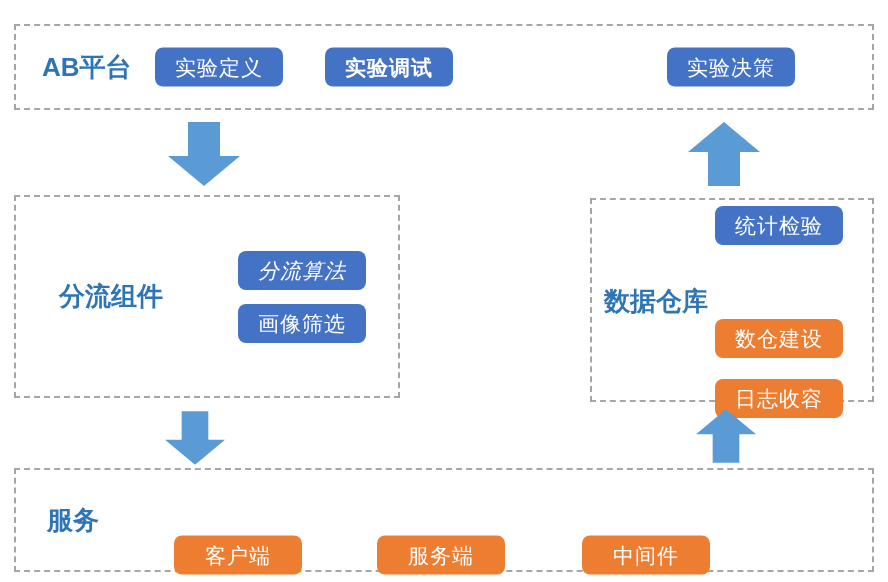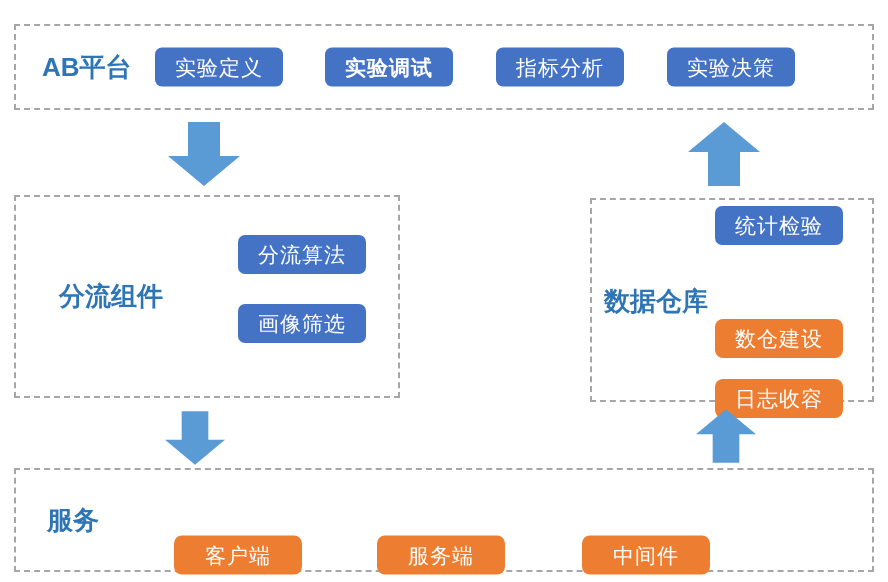--- a/index.html
+++ b/index.html
@@ -51,31 +51,31 @@
     font-size: 21px;
     letter-spacing: 1px;
     display: flex;
     align-items: center;
     justify-content: center;
     padding: 0;
     cursor: pointer;
     line-height: 1;
     white-space: nowrap;
   }
-  .btn-blue   { background: var(--button_blue, #4472c4); border-radius: 7px; }
+  .btn-blue   { background: var(--button_blue, #4472c4); }
   .btn-orange { background: var(--button_orange, #ed7d31); margin-top: 35px; }
 
   
   .p-btn-0 { left: 139px; top: 50%; transform: translateY(-50%); }
   .p-btn-1 { left: 309px; top: 50%; transform: translateY(-50%); font-weight: bold; }
   .p-btn-2 { left: 480px; top: 50%; transform: translateY(-50%); }
   .p-btn-3 { left: 651px; top: 50%; transform: translateY(-50%); }
 
   
-  .t-btn-0 { left: 222px; top: 38px;  }
+  .t-btn-0 { left: 222px; top: 54px; font-style: italic;  }
   .t-btn-1 { left: 222px; top: 107px; }
 
   
   .w-btn-0 { left: 123px; top: 6px;  }
   .w-btn-1 { left: 123px; top: 84px;  }
   .w-btn-2 { left: 123px; top: 144px; }
 
   
   .s-btn-0 { left: 158px; top: 50%; transform: translateY(-50%); }
   .s-btn-1 { left: 361px; top: 50%; transform: translateY(-50%); }
@@ -92,21 +92,20 @@
 </style>
 </head>
 <body>
 
 <div class="canvas">
 
   <div class="panel panel-platform">
     <span class="panel-label label-platform">AB平台</span>
     <button class="btn p-btn-0 btn-blue">实验定义</button>
     <button class="btn p-btn-1 btn-blue">实验调试</button>
-    <button class="btn p-btn-2 btn-blue">指标分析</button>
     <button class="btn p-btn-3 btn-blue">实验决策</button>
   </div>
 
   <svg class="arrow arrow-down-1" width="72" height="64" viewBox="0 0 72 64" aria-hidden="true">
     <polygon points="20,0 52,0 52,34 72,34 36,64 0,34 20,34" fill="currentColor"></polygon>
   </svg>
   <svg class="arrow arrow-up-1" width="72" height="64" viewBox="0 0 72 64" aria-hidden="true">
     <polygon points="36,0 72,30 52,30 52,64 20,64 20,30 0,30" fill="currentColor"></polygon>
   </svg>
 

